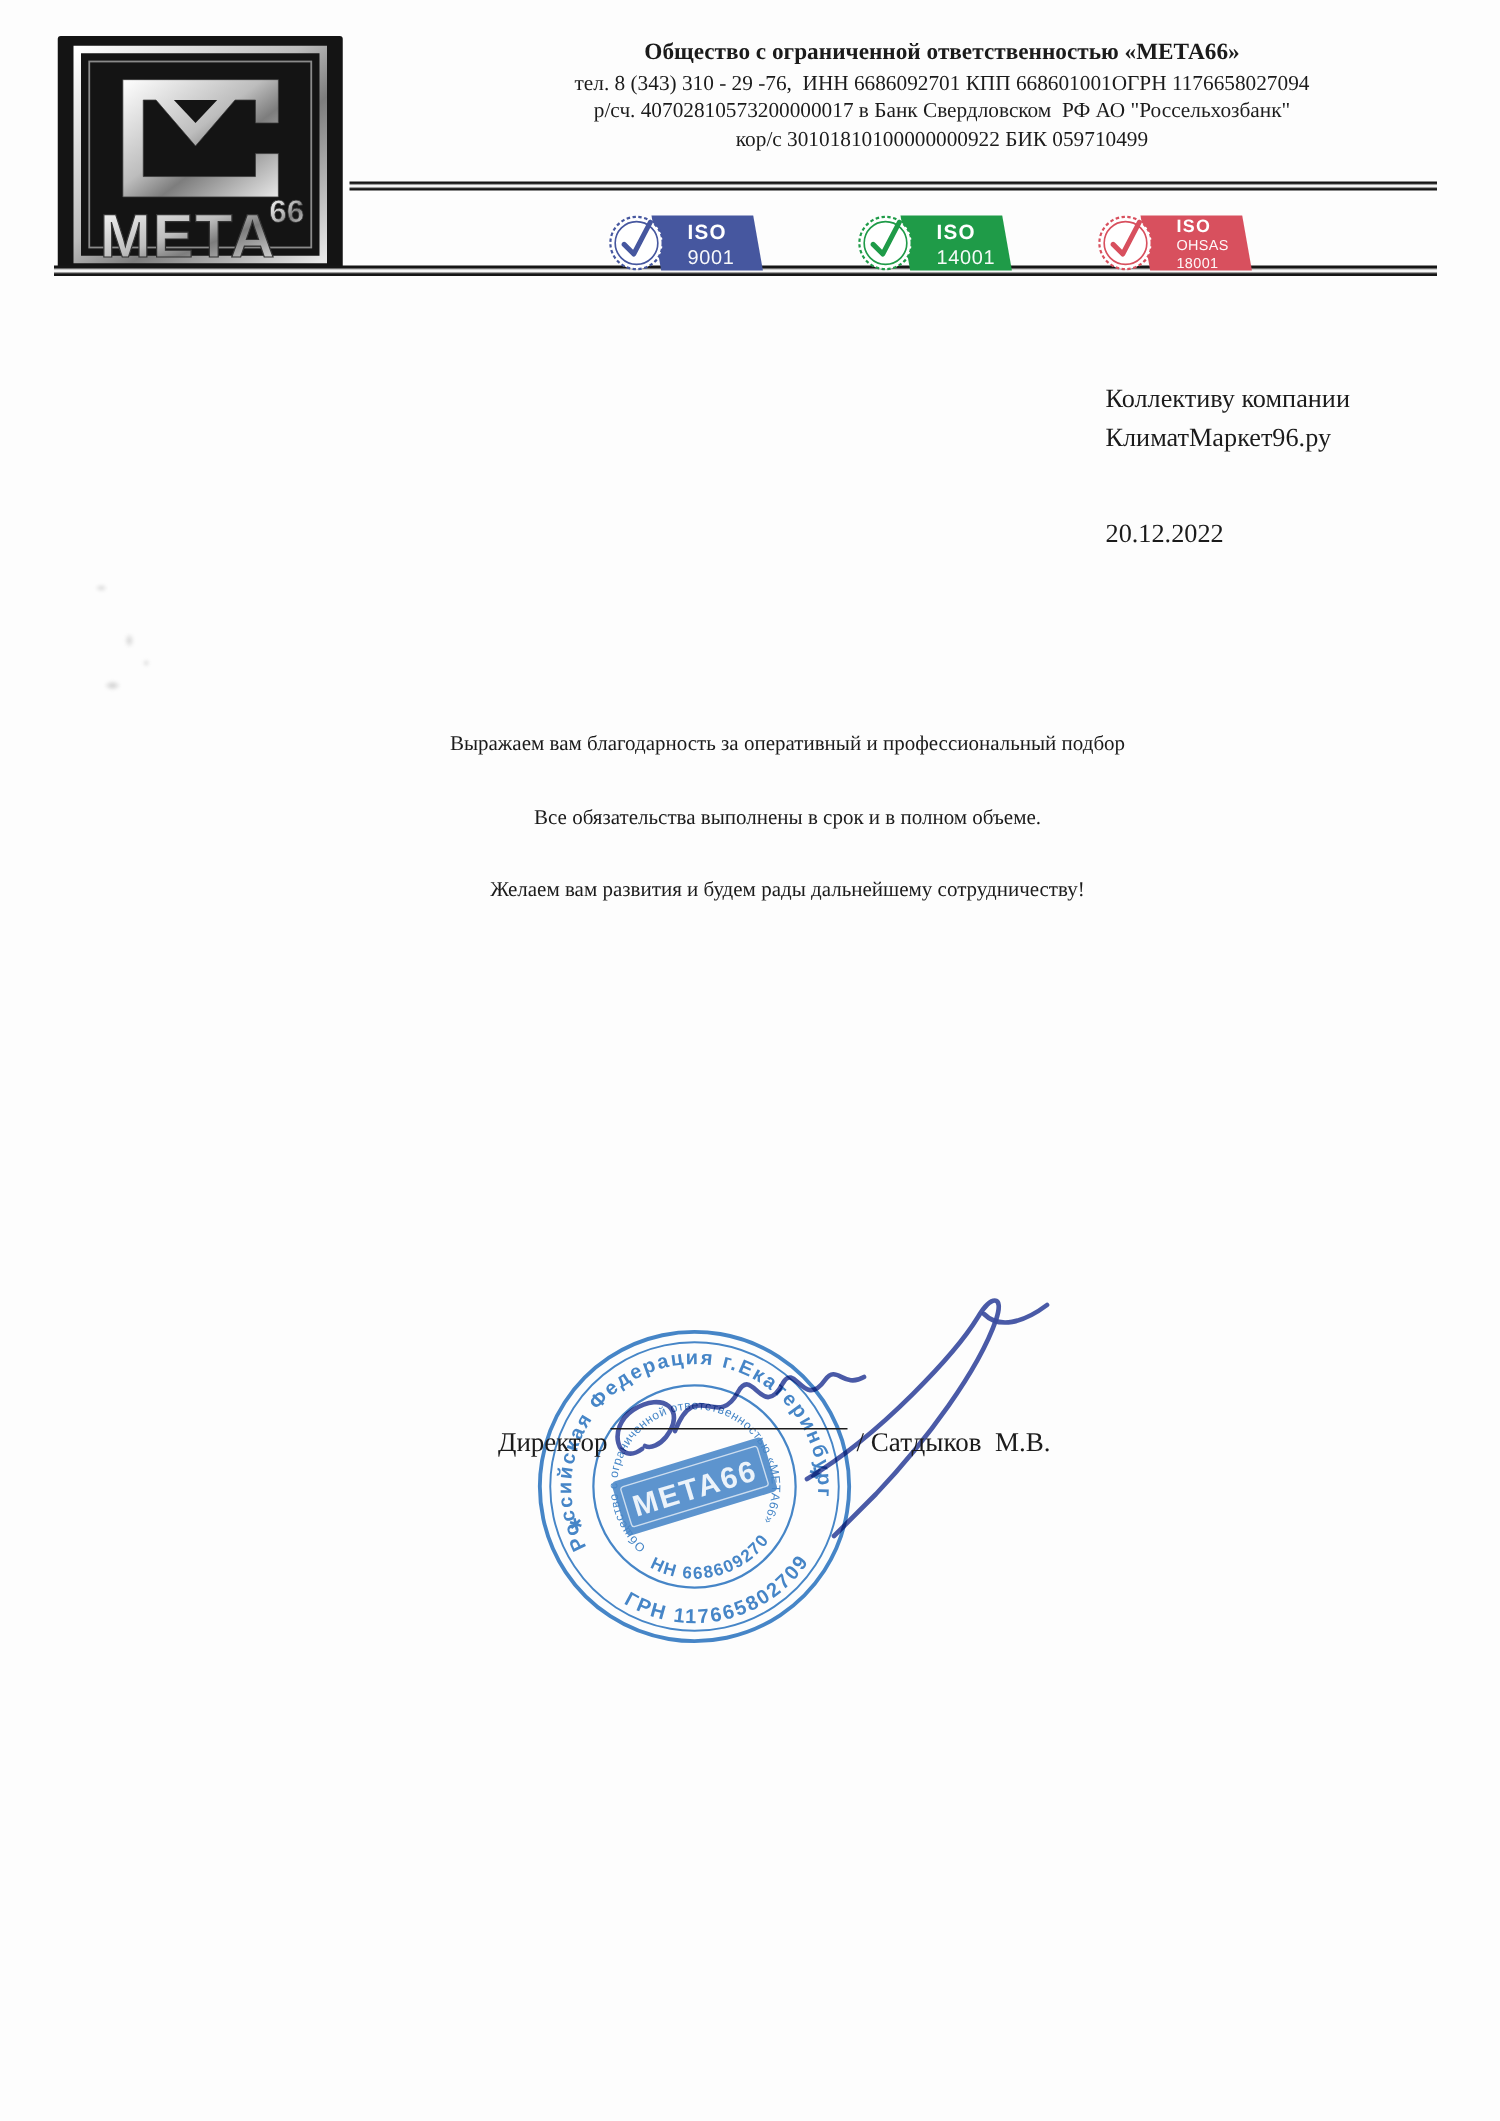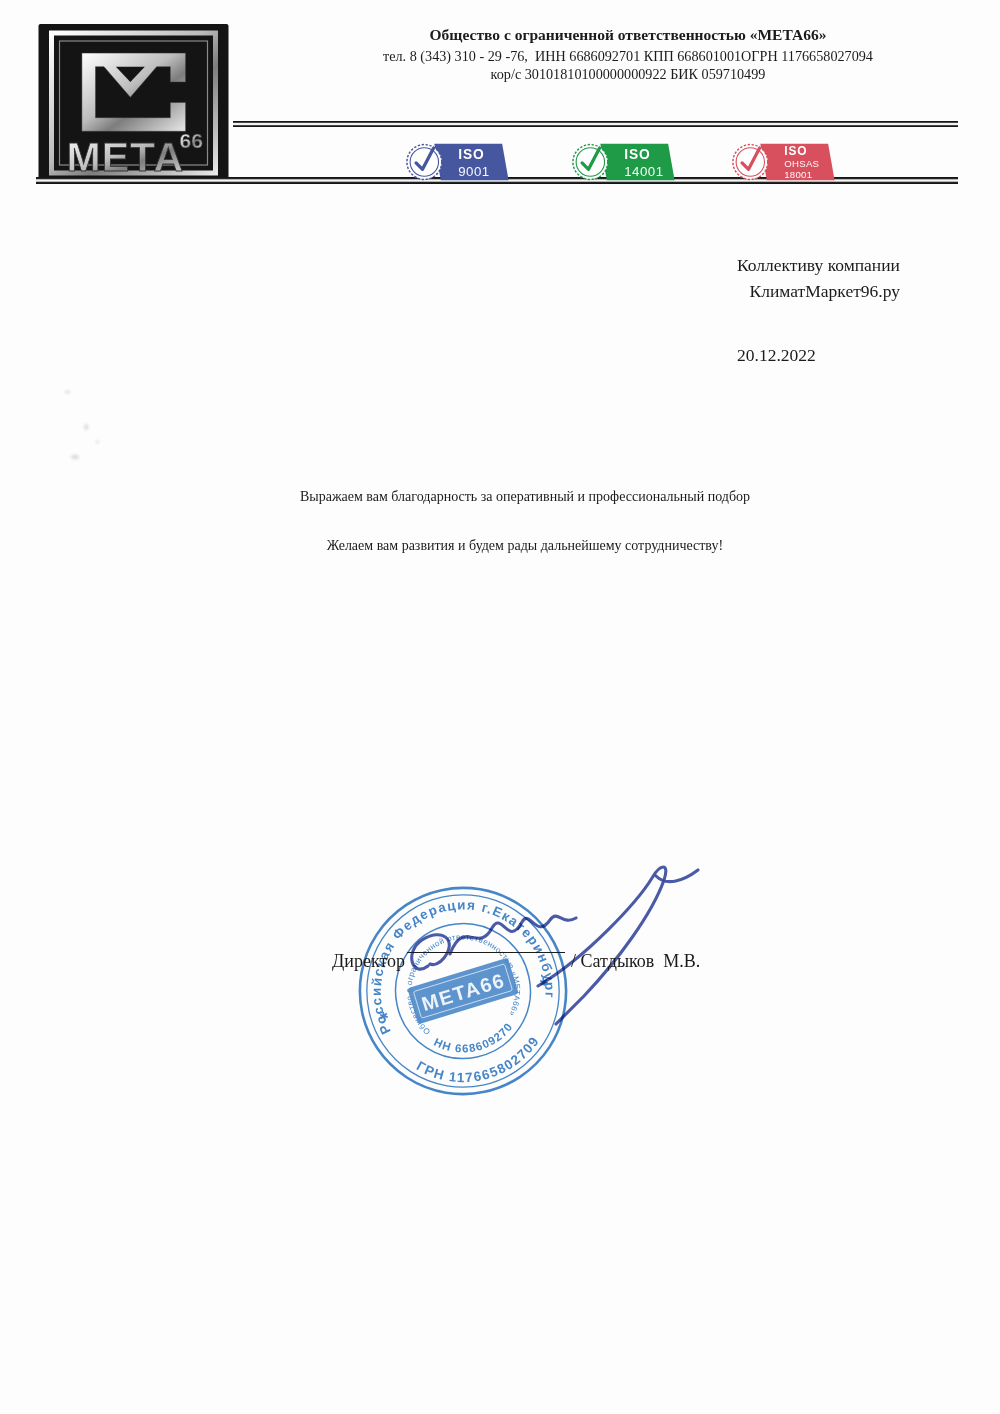--- a/index.html
+++ b/index.html
@@ -29,21 +29,21 @@
   .badge svg{display:block;width:110px;height:46px;}
   .badge text{font-family:"Liberation Sans",sans-serif;fill:#ffffff;}
   .b-iso{font-size:15px;font-weight:bold;letter-spacing:1px;}
   .b-num{font-size:14.5px;letter-spacing:.5px;opacity:.96;}
   .b-iso-sm{font-size:13px;font-weight:bold;letter-spacing:1px;}
   .b-num-sm{font-size:10.5px;letter-spacing:.3px;opacity:.96;}
   .badge-1{left:406px;} .badge-2{left:572px;} .badge-3{left:732px;}
 
   
   .recipient{position:absolute;left:737px;top:252px;font-size:17.5px;line-height:26px;}
-  .recipient p{margin:0;text-align:right;}
+  .recipient p{margin:0;}
   .date{position:absolute;left:737px;top:345px;font-size:17.5px;margin:0;font-family:Liberation Serif, serif;}
 
   
   .smudge{position:absolute;left:45px;top:372px;width:75px;height:100px;opacity:.35;filter:blur(1px);
     background:
       radial-gradient(6px 4px at 30% 20%,#9a9a9a,transparent 70%),
       radial-gradient(5px 7px at 55% 55%,#8f8f8f,transparent 70%),
       radial-gradient(8px 5px at 40% 85%,#777,transparent 70%),
       radial-gradient(4px 4px at 70% 70%,#aaa,transparent 70%);}
 
@@ -98,20 +98,21 @@
         <polygon points="44,22 78,22 61,40" fill="#141414"></polygon>
       </g>
       <text x="28" y="147" font-family="Liberation Sans, sans-serif" font-size="41" font-weight="bold" letter-spacing="1" fill="url(#silv)" stroke="#333" stroke-width="0.8">МЕТА</text>
       <text x="141" y="124" font-family="Liberation Sans, sans-serif" font-size="21" font-weight="bold" fill="url(#silv)" stroke="#333" stroke-width="0.5">66</text>
     </svg>
   </div>
 
   <div class="header-block">
     <p class="header-title">Общество с ограниченной ответственностью «МЕТА66»</p>
     <p class="header-line">тел. 8 (343) 310 - 29 -76,  ИНН 6686092701 КПП 668601001ОГРН 1176658027094</p>
+    <p class="header-line">р/сч. 40702810573200000017 в Банк Свердловском  РФ АО "Россельхозбанк"</p>
     <p class="header-line">кор/с 30101810100000000922 БИК 059710499</p>
   </div>
 
   <div class="divider divider-top"></div>
   <div class="divider divider-bottom"></div>
 
   <div class="badge badge-1">
     <svg viewBox="0 0 120 50">
       <g transform="skewX(10)">
         <rect x="30" y="5" width="74" height="40" fill="#46579f"></rect>
@@ -154,20 +155,21 @@
   <div class="recipient">
     <p>Коллективу компании</p>
     <p>КлиматМаркет96.ру</p>
   </div>
   <p class="date">20.12.2022</p>
 
   <div class="smudge"></div>
 
   <div class="letter-body">
     <p class="body-line">Выражаем вам благодарность за оперативный и профессиональный подбор</p>
+    <p class="body-line">Все обязательства выполнены в срок и в полном объеме.</p>
     <p class="body-line">Желаем вам развития и будем рады дальнейшему сотрудничеству!</p>
   </div>
 
   <div class="stamp">
     <svg viewBox="-115 -115 230 230">
       <circle r="104" class="st-ring" stroke-width="2.6"></circle>
       <circle r="97" class="st-ring" stroke-width="1.3"></circle>
       <circle r="68" class="st-ring" stroke-width="1.5"></circle>
       <defs>
         <path id="stpTop" d="M -72,42 A 83,83 0 1 1 72,42" fill="none"></path>

